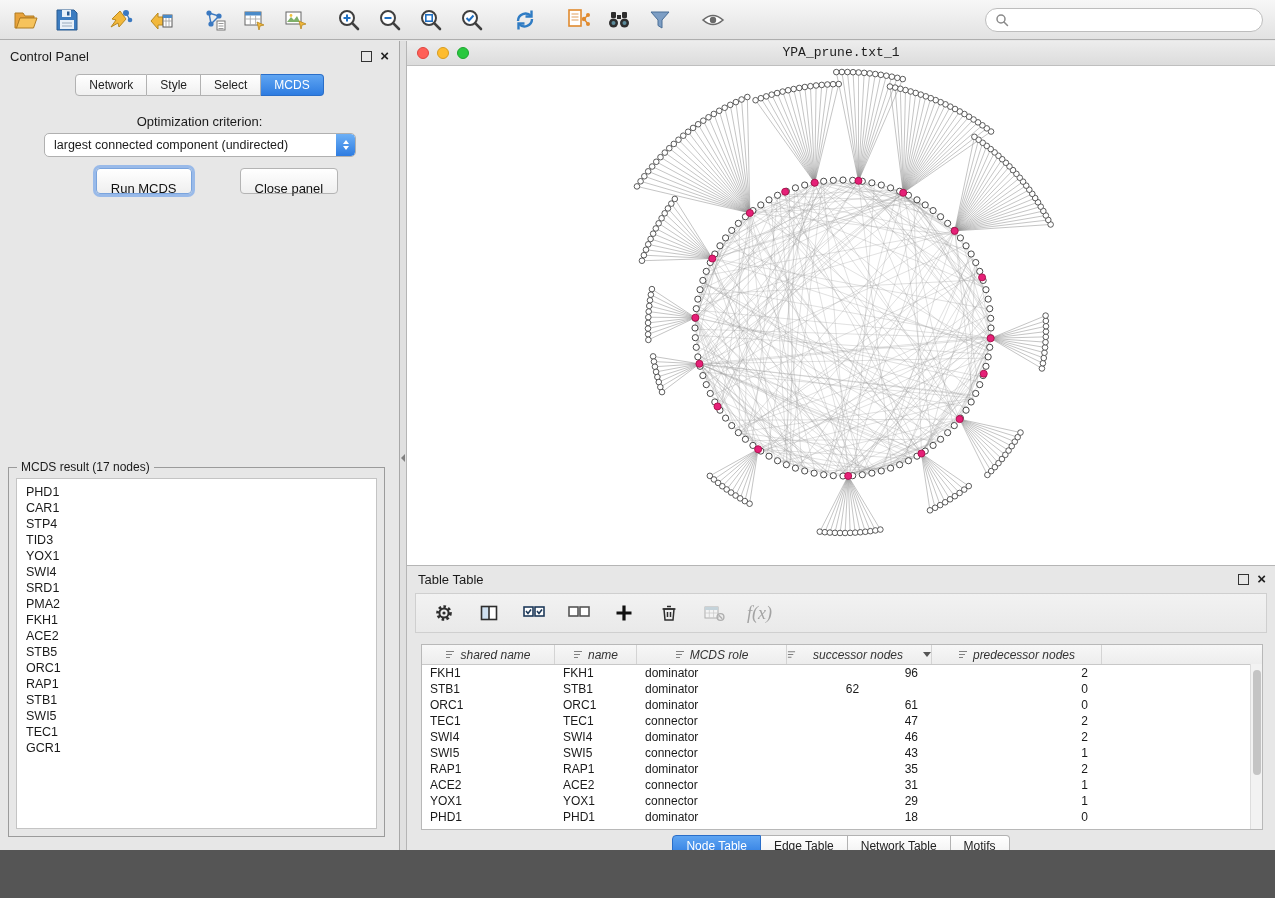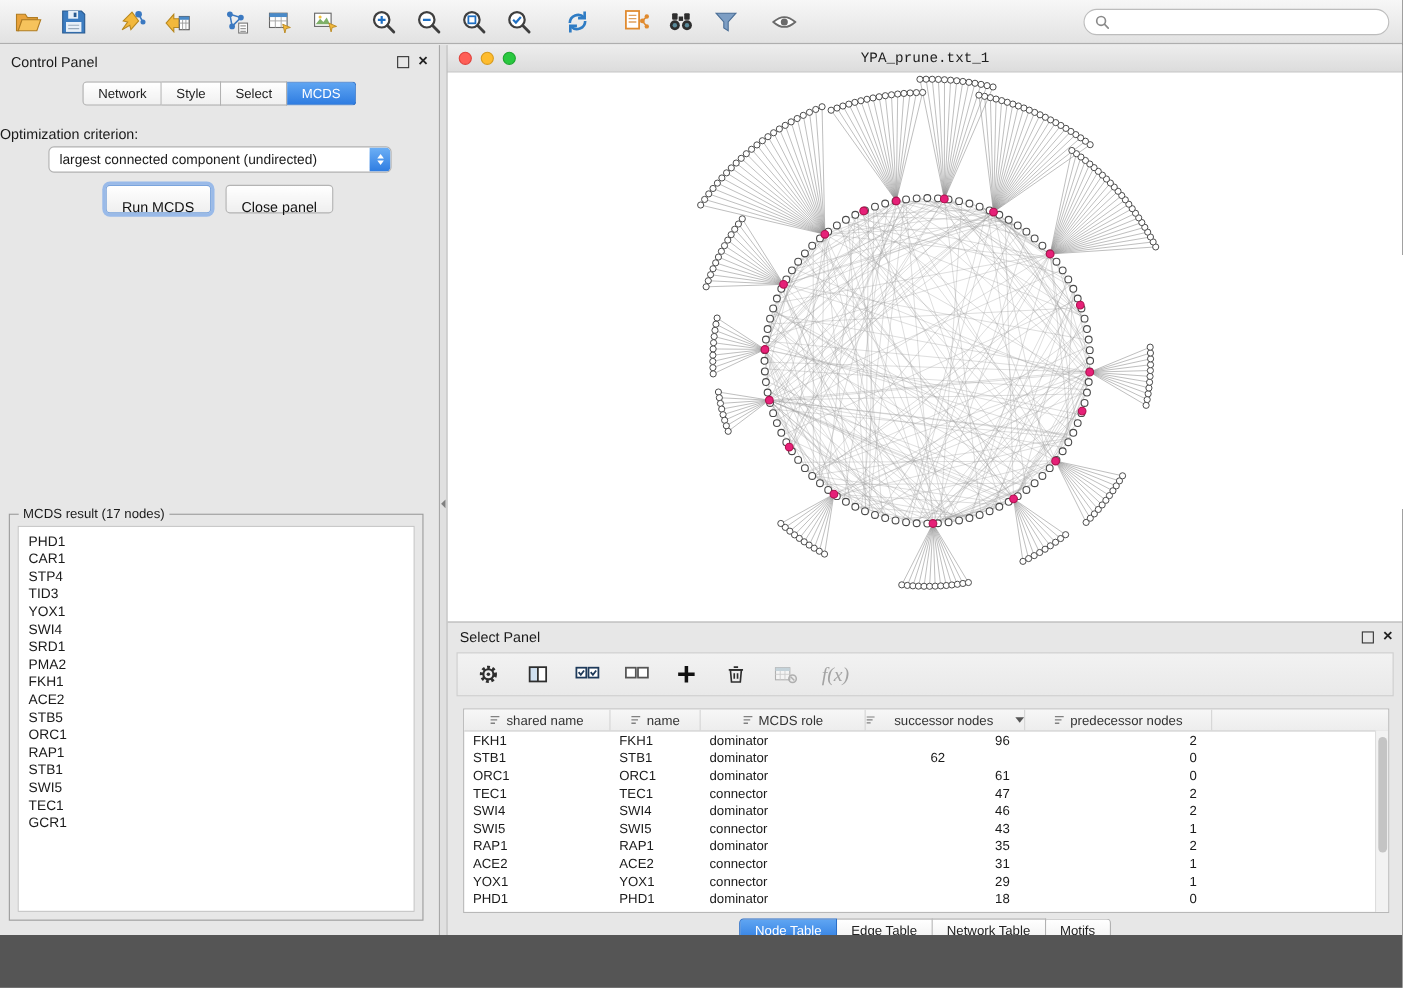--- a/index.html
+++ b/index.html
@@ -14,28 +14,28 @@
   .control-panel{position:absolute;left:0;top:41px;width:400px;height:824px;background:#e7e7e7;border-right:1px solid #a8a8a8;box-sizing:border-box;}
   .cp-header{position:absolute;top:7px;left:10px;right:10px;height:16px;display:flex;justify-content:space-between;align-items:center;font-size:13px;}
   .win-icons{display:flex;gap:8px;align-items:center;}
   .float-icon{width:9px;height:9px;border:1.5px solid #333;display:inline-block;cursor:pointer;}
   .close-icon{font-size:15px;font-weight:bold;color:#222;line-height:12px;cursor:pointer;}
   .ctabs{position:absolute;top:33px;left:0;right:0;display:flex;justify-content:center;}
   .seg{height:20px;line-height:20px;padding:0 13px;font-size:12px;background:linear-gradient(#ffffff,#f0f0f0);border:1px solid #b2b2b2;border-left:none;color:#222;cursor:pointer;white-space:nowrap;}
   .seg:first-child{border-left:1px solid #b2b2b2;border-radius:4px 0 0 4px;}
   .seg:last-child{border-radius:0 4px 4px 0;}
   .seg.active{background:linear-gradient(#5fa5f2,#2e7ce1);color:#fff;border-color:#2a6ec8;}
-  .opt-label{position:absolute;top:73px;left:0;width:100%;text-align:left;font-size:13px;}
+  .opt-label{position:absolute;top:73px;left:0;width:100%;text-align:center;font-size:13px;}
   .select{position:absolute;top:92px;left:44px;width:312px;height:24px;background:#fff;border:1px solid #b0b0b0;border-radius:5px;display:flex;align-items:center;box-sizing:border-box;cursor:pointer;overflow:hidden;}
   .select-text{flex:1;font-size:12.5px;padding-left:9px;white-space:nowrap;}
   .stepper{width:19px;height:100%;background:linear-gradient(#6db0f6,#2e7ce1);display:flex;flex-direction:column;align-items:center;justify-content:center;gap:2px;border-radius:0 4px 4px 0;}
   .tri-up{width:0;height:0;border-left:3.5px solid transparent;border-right:3.5px solid transparent;border-bottom:4.5px solid #fff;}
   .tri-dn{width:0;height:0;border-left:3.5px solid transparent;border-right:3.5px solid transparent;border-top:4.5px solid #fff;}
   .btn-row{position:absolute;top:127px;left:0;width:100%;display:flex;justify-content:center;gap:13px;}
-  .btn{height:23px;padding:12px 14px;font-size:13px;font-family:"Liberation Sans",sans-serif;background:linear-gradient(#ffffff,#efefef);border:1px solid #b4b4b4;border-radius:4px;cursor:pointer;color:#111;}
+  .btn{height:23px;padding:12px 14px;font-size:13px;font-family:"Liberation Sans",sans-serif;background:linear-gradient(#ffffff,#efefef);border:1px solid #b4b4b4;border-radius:4px;cursor:pointer;color:#111;margin-left:35px;}
   .btn.focusring{box-shadow:0 0 0 3px rgba(90,150,235,0.55);border-color:#7aa4dd;}
   .result-group{position:absolute;top:426px;left:8px;width:375px;bottom:28px;border:1px solid #9b9b9b;}
   .legend{position:absolute;top:-8px;left:8px;background:#e7e7e7;padding:0 4px;font-size:12px;}
   .result-list{position:absolute;left:7px;right:7px;top:10px;bottom:7px;background:#fff;border:1px solid #c4c4c4;padding:5px 9px;font-size:12.5px;line-height:16px;overflow:hidden;box-sizing:border-box;}
   .result-item{height:16px;}
   
   .splitter{position:absolute;left:400px;top:41px;width:7px;height:824px;background:#e0e0e0;border-right:1px solid #b5b5b5;box-sizing:border-box;cursor:col-resize;}
   .splitter .collapse{position:absolute;left:1px;top:413px;width:0;height:0;border-top:4px solid transparent;border-bottom:4px solid transparent;border-right:4px solid #808080;}
   
   .net-window{position:absolute;left:407px;top:41px;width:868px;height:524px;}
@@ -46,21 +46,21 @@
   .tl.green{left:50px;background:#29c83f;border:1px solid #1da62f;box-sizing:border-box;}
   .net-title{position:absolute;left:0;right:0;top:4px;text-align:center;font-size:13px;color:#1d1d1d;font-family:Liberation Mono, monospace;}
   .net-canvas{position:absolute;top:25px;left:0;width:868px;height:499px;background:#fff;overflow:hidden;}
   
   .table-panel{position:absolute;left:407px;top:565px;width:868px;height:300px;background:#e7e7e7;border-top:1px solid #b5b5b5;box-sizing:border-box;}
   .tp-header{position:absolute;top:5px;left:11px;right:9px;height:16px;display:flex;justify-content:space-between;align-items:center;font-size:13px;}
   .tp-toolbar{position:absolute;top:27px;left:8px;right:8px;height:40px;background:linear-gradient(#f2f2f2,#e9e9e9);border:1px solid #cfcfcf;display:flex;align-items:center;gap:21px;padding-left:16px;box-sizing:border-box;}
   .tp-toolbar .ticon{width:24px;height:24px;}
   .fx-icon{font-family:"Liberation Serif",serif;font-style:italic;color:#a3a3a3;font-size:18px;cursor:default;}
   .tp-table{position:absolute;top:78px;left:14px;right:12px;height:186px;background:#fff;border:1px solid #b8b8b8;box-sizing:border-box;overflow:hidden;}
-  .thead{display:flex;height:19px;background:linear-gradient(#f7f7f7,#ededed);border-bottom:1px solid #c8c8c8;}
+  .thead{display:flex;height:19px;background:linear-gradient(#f7f7f7,#ededed);border-bottom:1px solid #c8c8c8;font-style:italic;}
   .th{display:flex;align-items:center;justify-content:center;gap:5px;font-size:12px;color:#333;border-right:1px solid #d4d4d4;box-sizing:border-box;cursor:pointer;overflow:hidden;white-space:nowrap;}
   .th.filler{border-right:none;}
   .dd-arrow{width:0;height:0;border-left:4px solid transparent;border-right:4px solid transparent;border-top:5px solid #555;margin-left:3px;}
   .tbody{position:relative;}
   .tr{display:flex;height:16px;align-items:center;cursor:default;}
   .td{font-size:12px;padding-left:8px;box-sizing:border-box;white-space:nowrap;overflow:hidden;}
   .td.num{text-align:right;padding-left:0;padding-right:14px;}
   .vscroll{position:absolute;right:0;top:19px;bottom:0;width:12px;background:#f2f2f2;border-left:1px solid #ddd;box-sizing:border-box;cursor:pointer;}
   .vthumb{position:absolute;left:1.5px;top:6px;width:8px;height:105px;background:#c4c4c4;border-radius:4px;}
   .tp-tabs{position:absolute;top:269px;left:0;right:0;display:flex;justify-content:center;}
@@ -1038,21 +1038,21 @@
           <circle cx="378.1717929835875" cy="125.76528168903883" r="3.5" fill="#e62078" stroke="#b0124f" stroke-width="1"></circle>
           <circle cx="575.0745078763144" cy="211.38101878780103" r="3.5" fill="#e62078" stroke="#b0124f" stroke-width="1"></circle>
           <circle cx="576.7563644116827" cy="307.7345151674922" r="3.5" fill="#e62078" stroke="#b0124f" stroke-width="1"></circle>
           <circle cx="310.48888176884896" cy="340.4280511065143" r="3.5" fill="#e62078" stroke="#b0124f" stroke-width="1"></circle>
         </svg>
     </div>
   </div>
 
   <div class="table-panel">
     <div class="tp-header">
-      <span>Select Panel</span>
+      <span>Table Table</span>
       <span class="win-icons">
         <span class="float-icon"></span>
         <span class="close-icon">×</span>
       </span>
     </div>
     <div class="tp-toolbar">
       <div class="ticon">
         <svg width="20" height="20" viewBox="0 0 20 20">
             <circle cx="10" cy="10" r="6" fill="none" stroke="#2e2e2e" stroke-width="3.6" stroke-dasharray="2.4 2.1"></circle>
             <circle cx="10" cy="10" r="4.6" fill="#eee" stroke="#2e2e2e" stroke-width="2"></circle>

